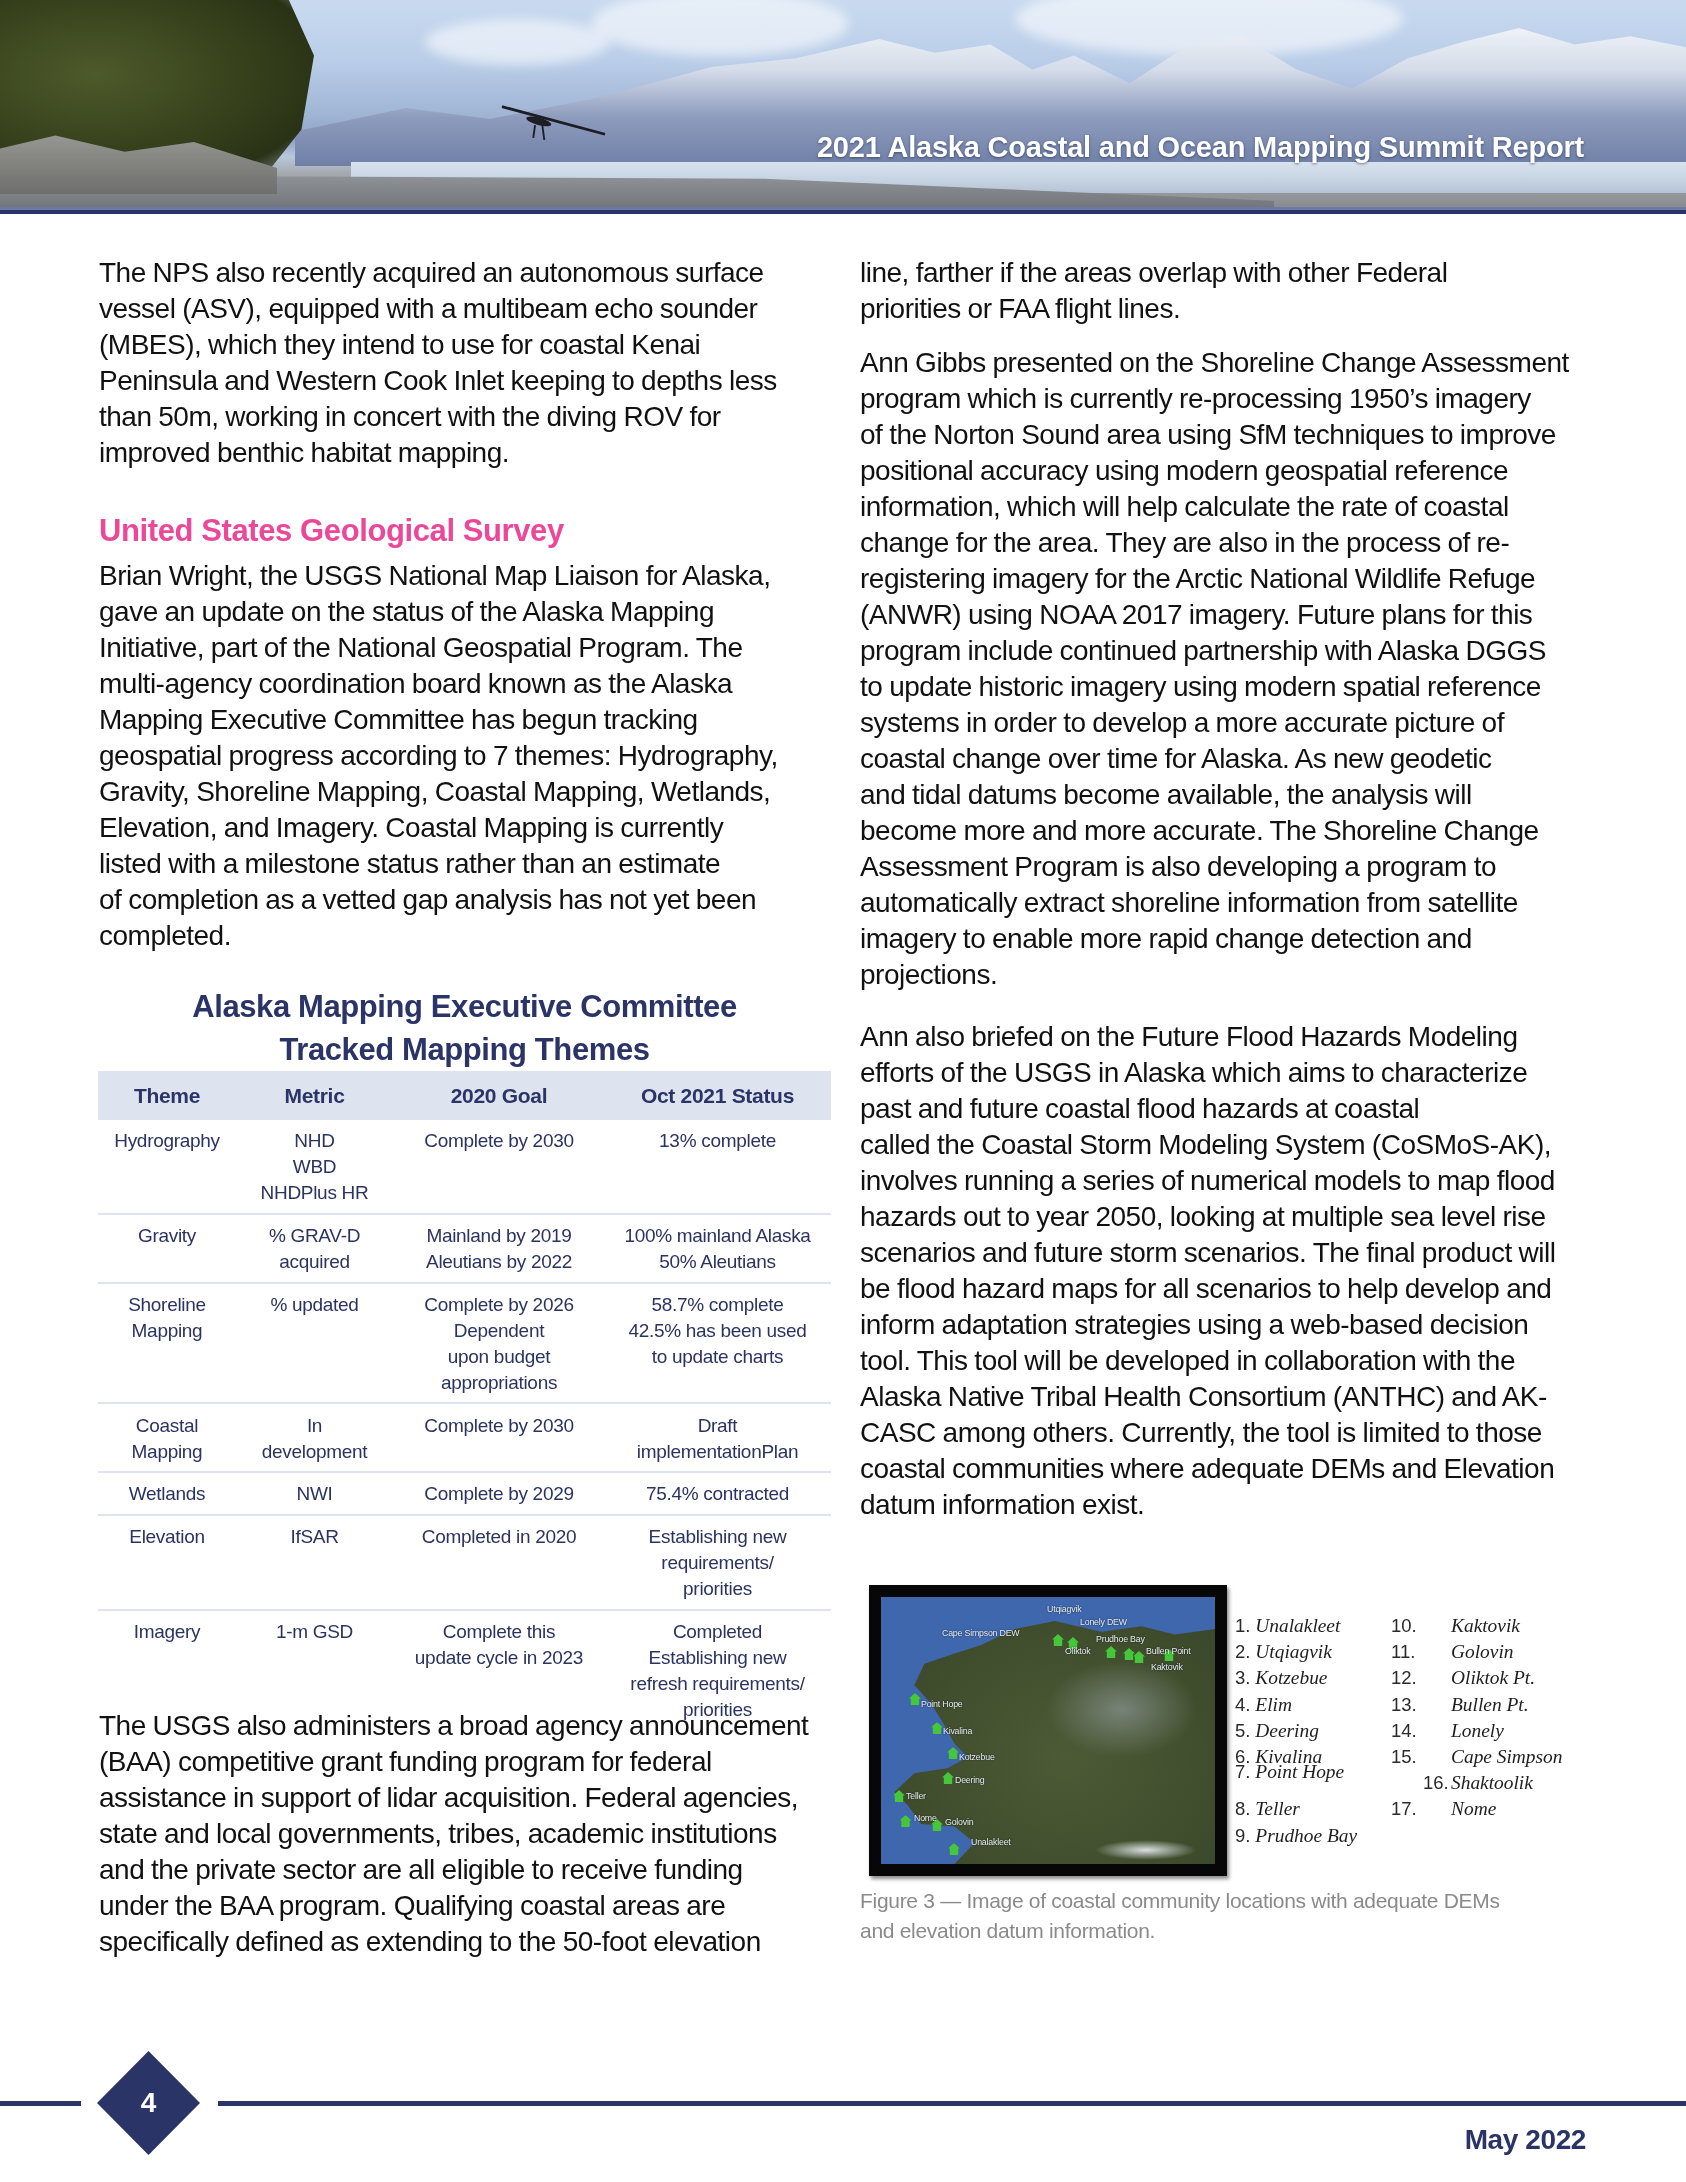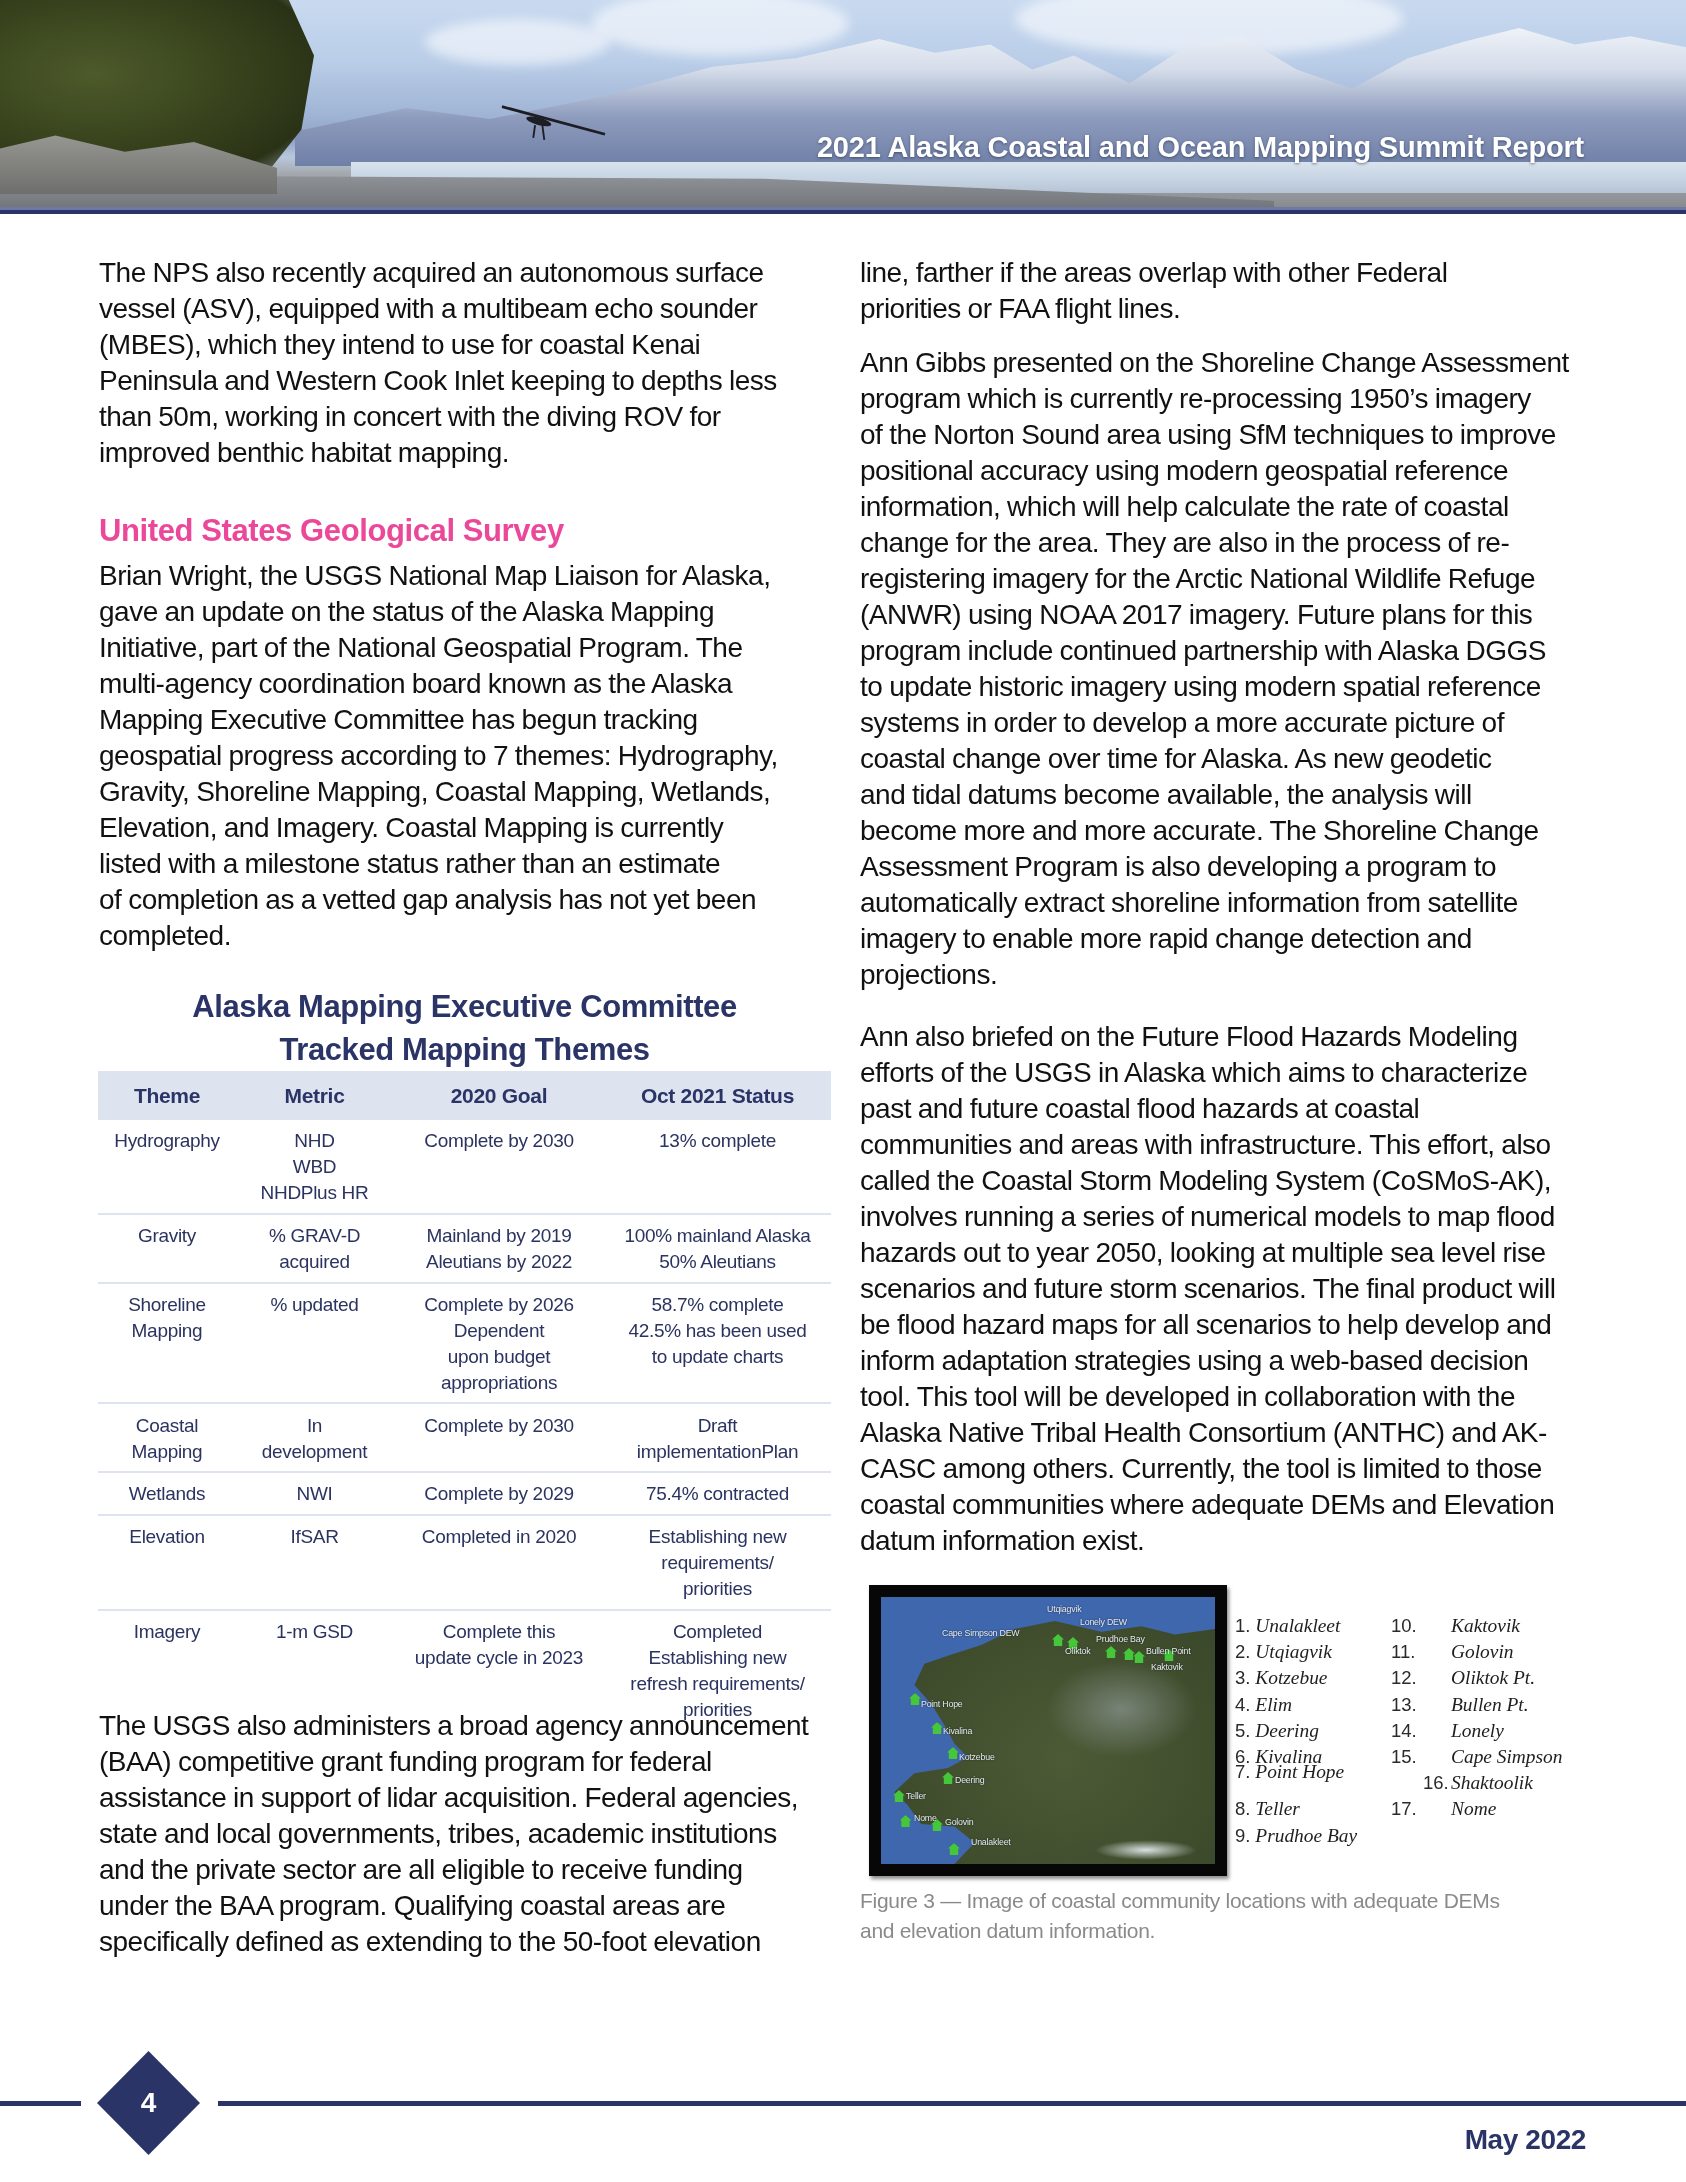--- a/index.html
+++ b/index.html
@@ -339,21 +339,20 @@
   <span class="ln" style="display: block; width: max-content;">Assessment Program is also developing a program to</span>
   <span class="ln" style="display: block; width: max-content;">automatically extract shoreline information from satellite</span>
   <span class="ln" style="display: block; width: max-content;">imagery to enable more rapid change detection and</span>
   <span class="ln" style="display: block; width: max-content;">projections.</span>
 </div>
 
 <div class="para" style="left:860px; top:1019px;">
   <span class="ln" style="display: block; width: max-content;">Ann also briefed on the Future Flood Hazards Modeling</span>
   <span class="ln" style="display: block; width: max-content;">efforts of the USGS in Alaska which aims to characterize</span>
   <span class="ln" style="display: block; width: max-content;">past and future coastal flood hazards at coastal</span>
-  <span class="ln" style="display: block; width: max-content;">communities and areas with infrastructure. This effort, also</span>
   <span class="ln" style="display: block; width: max-content;">called the Coastal Storm Modeling System (CoSMoS-AK),</span>
   <span class="ln" style="display: block; width: max-content;">involves running a series of numerical models to map flood</span>
   <span class="ln" style="display: block; width: max-content;">hazards out to year 2050, looking at multiple sea level rise</span>
   <span class="ln" style="display: block; width: max-content;">scenarios and future storm scenarios. The final product will</span>
   <span class="ln" style="display: block; width: max-content;">be flood hazard maps for all scenarios to help develop and</span>
   <span class="ln" style="display: block; width: max-content;">inform adaptation strategies using a web-based decision</span>
   <span class="ln" style="display: block; width: max-content;">tool.  This tool will be developed in collaboration with the</span>
   <span class="ln" style="display: block; width: max-content;">Alaska Native Tribal Health Consortium (ANTHC) and AK-</span>
   <span class="ln" style="display: block; width: max-content;">CASC among others. Currently, the tool is limited to those</span>
   <span class="ln" style="display: block; width: max-content; text-align: right;">coastal communities where adequate DEMs and Elevation</span>

